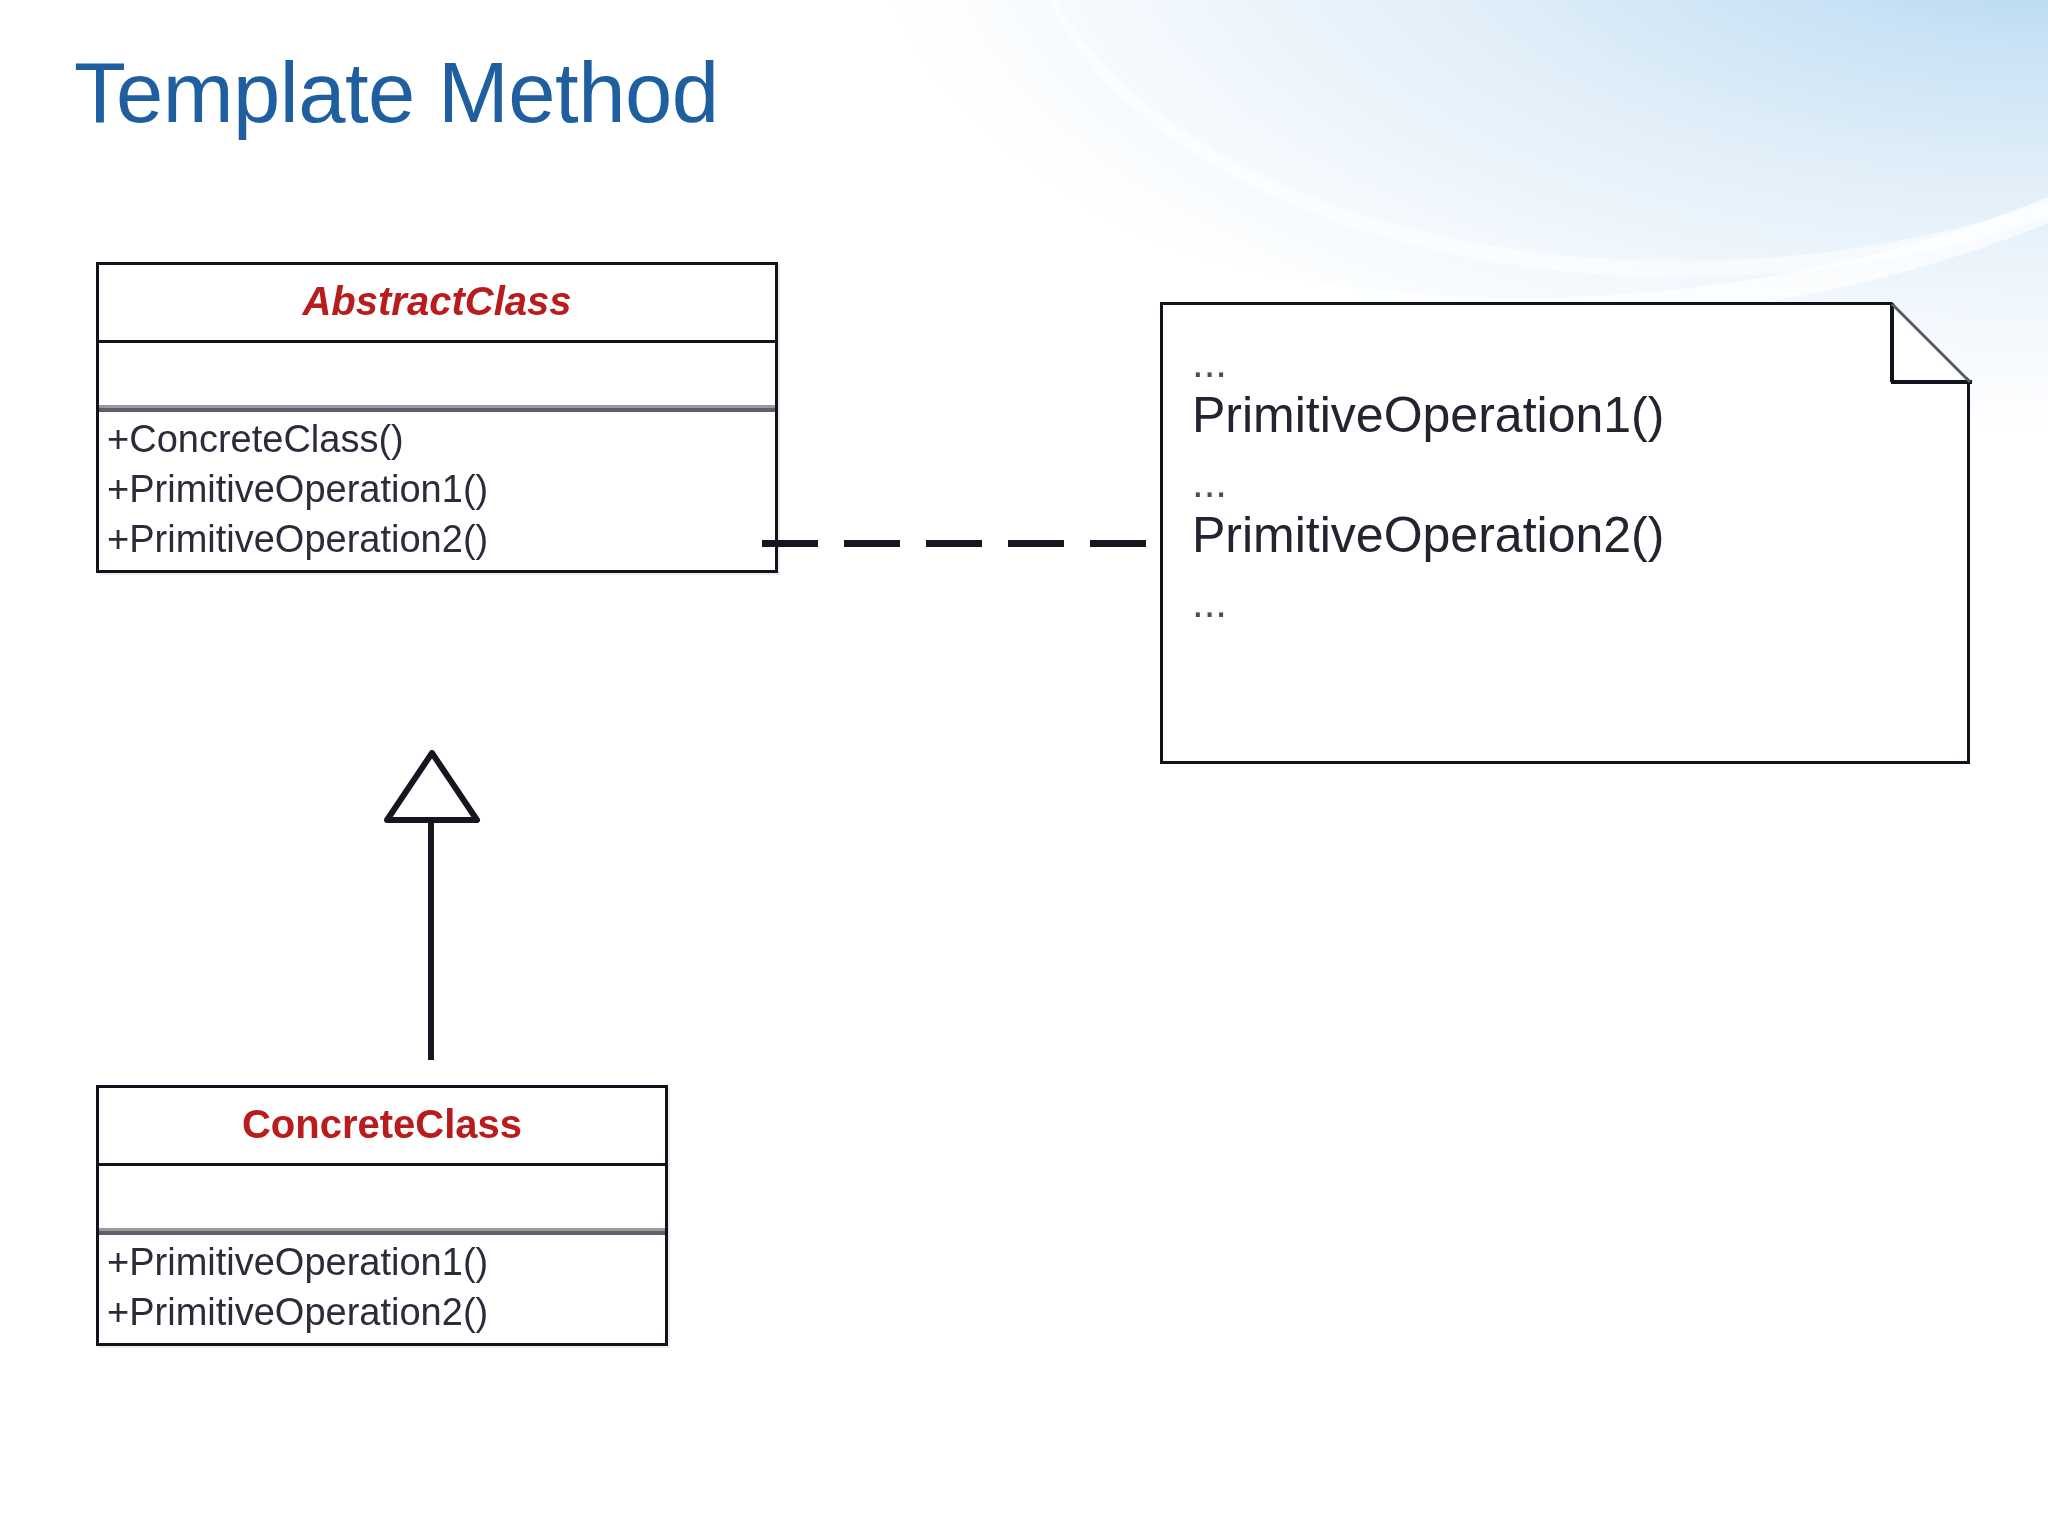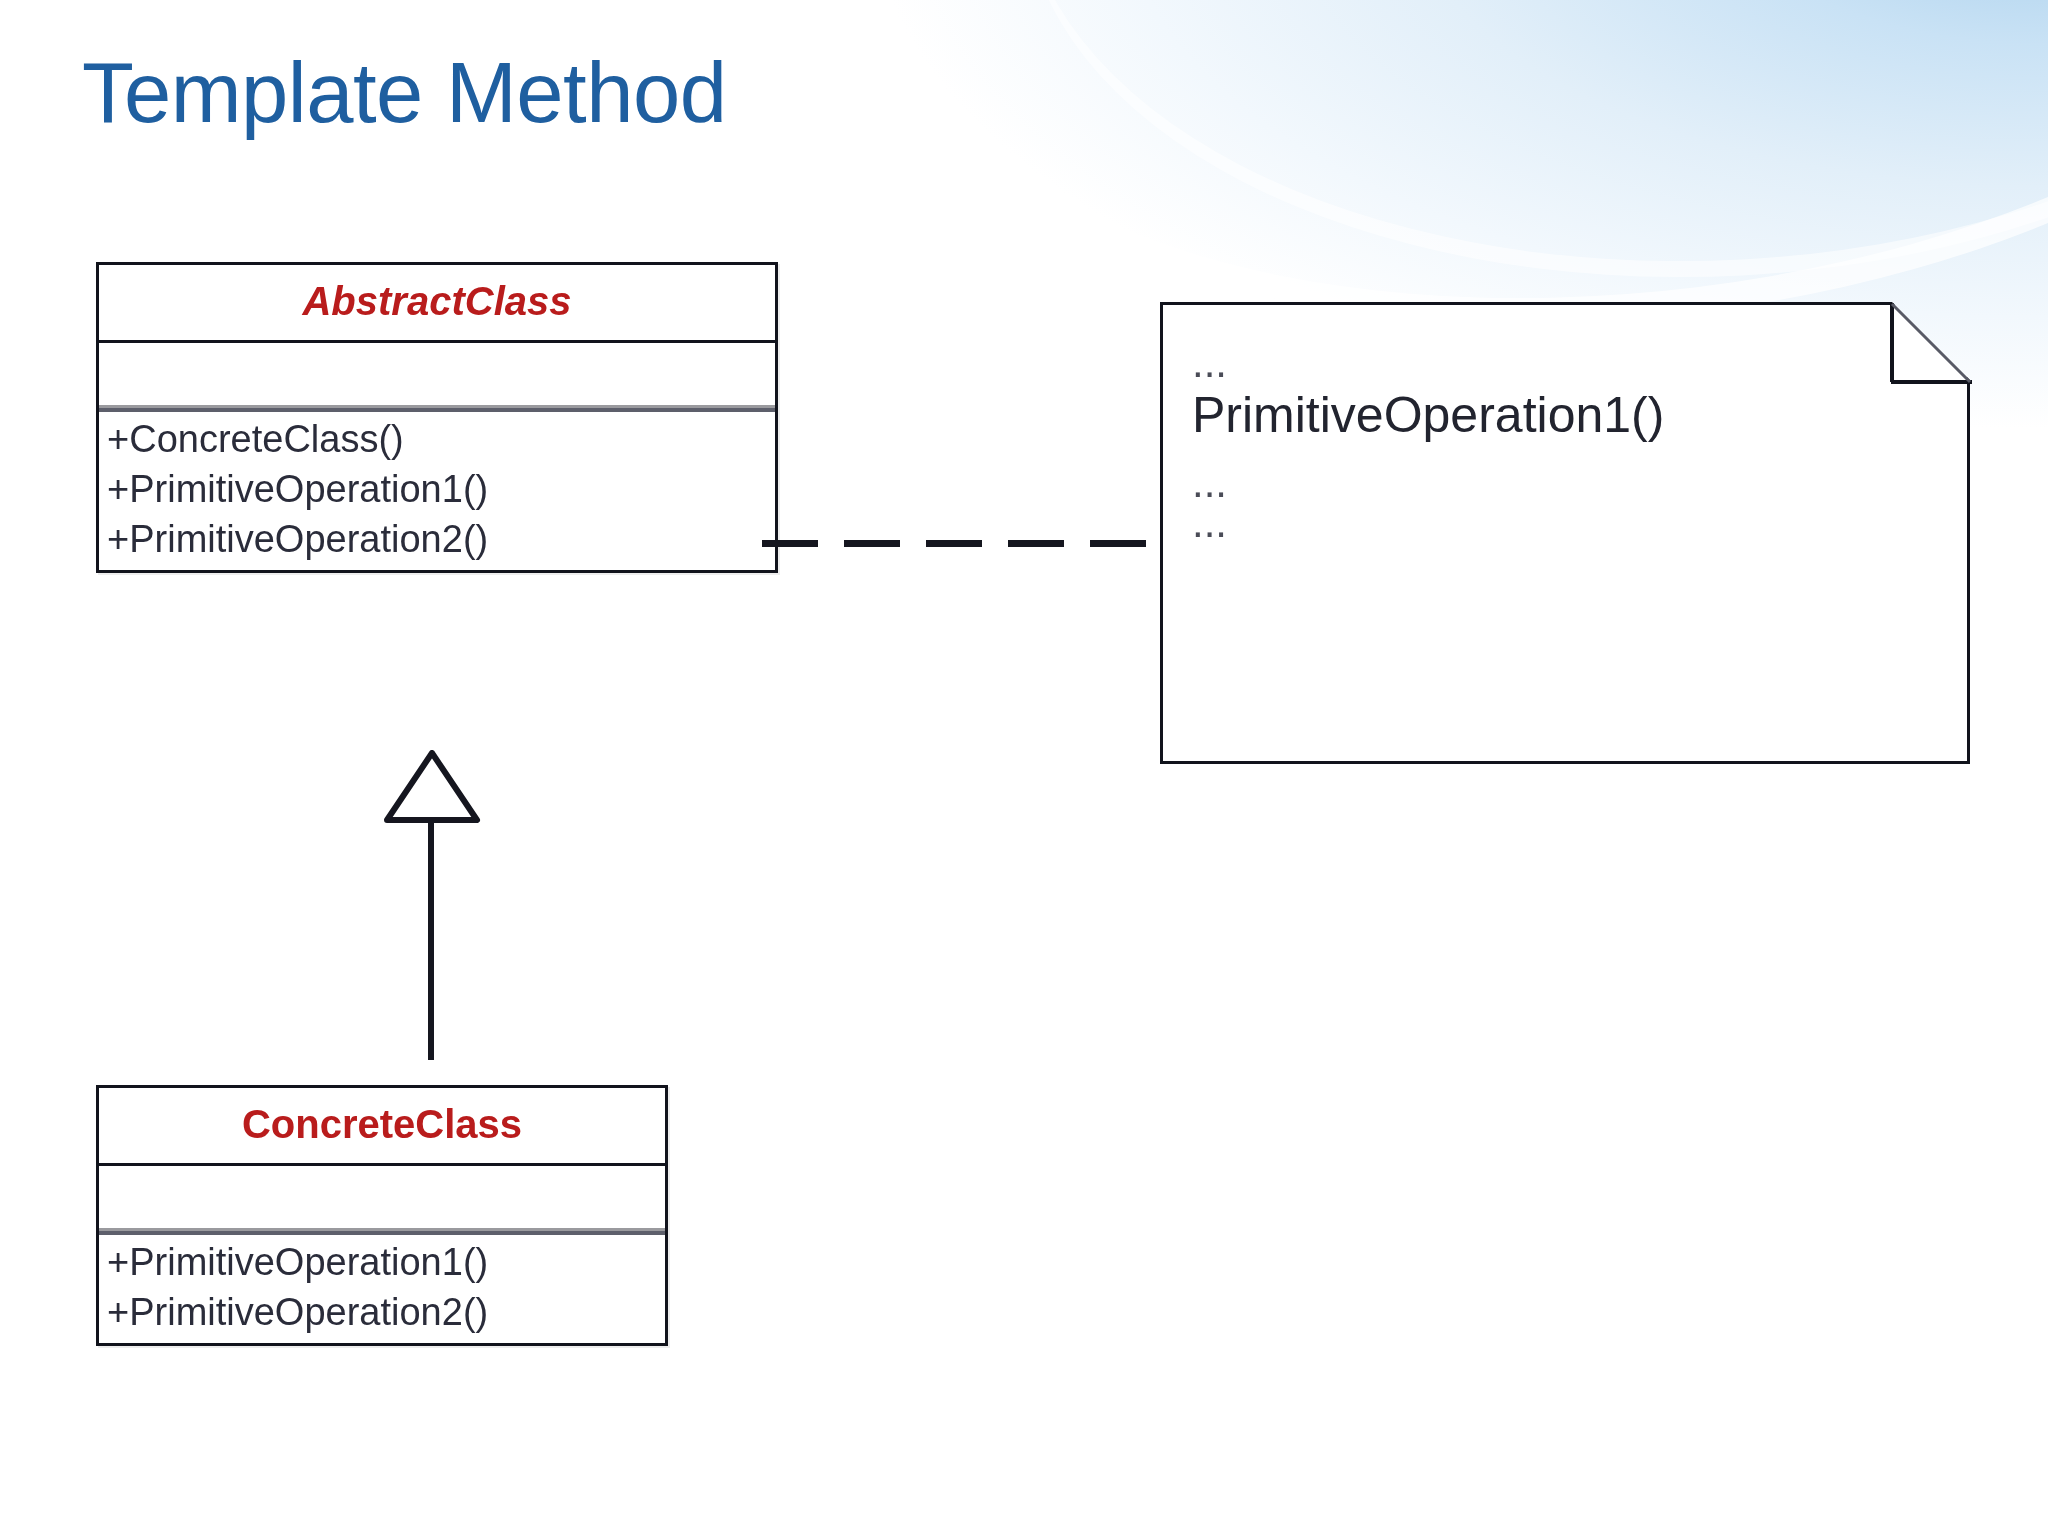--- a/index.html
+++ b/index.html
@@ -48,21 +48,21 @@
     width: 1400px; height: 820px;
     border-radius: 50%;
     box-shadow: 0 18px 0 -2px rgba(255,255,255,0.55);
     transform: rotate(-3deg);
     pointer-events: none;
   }
 
   
   #page-title {
     position: absolute;
-    left: 82px;
+    left: 74px;
     top: 48px;
     font-size: 85px;
     line-height: 1.05;
     font-weight: 400;
     color: #1f5fa0;
     letter-spacing: -0.5px;
     white-space: nowrap;
   }
 
   
@@ -223,20 +223,21 @@
     <svg class="note-fold-line" viewBox="0 0 84 84">
       <polyline points="4,4 4,82 82,82" fill="none" stroke="none"></polyline>
       <line x1="4" y1="3" x2="4" y2="82" stroke="#11131c" stroke-width="4"></line>
       <line x1="3" y1="82" x2="84" y2="82" stroke="#11131c" stroke-width="4"></line>
       <line x1="4" y1="4" x2="82" y2="82" stroke="#585a66" stroke-width="3"></line>
     </svg>
     <div class="note-body">
       <div class="note-line ellipsis">...</div>
       <div class="note-line op">PrimitiveOperation1()</div>
       <div class="note-line ellipsis">...</div>
+      <div class="note-line op">PrimitiveOperation2()</div>
       <div class="note-line ellipsis">...</div>
     </div>
   </div>
 
   <svg id="generalization-arrow" viewBox="0 0 100 74">
     <polygon points="50,3 95,70 5,70" fill="#ffffff" stroke="#15161f" stroke-width="6" stroke-linejoin="round"></polygon>
   </svg>
   <div id="generalization-stem"></div>
 
   <div class="uml-class" id="concrete-class">

